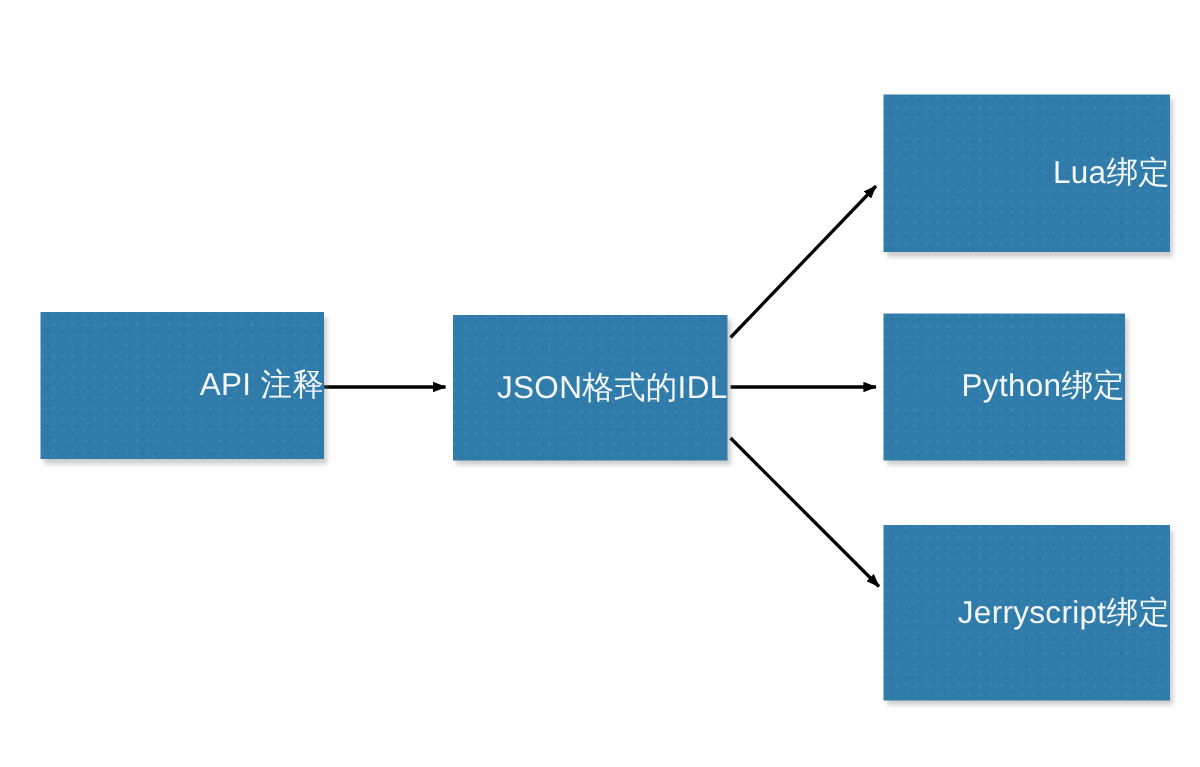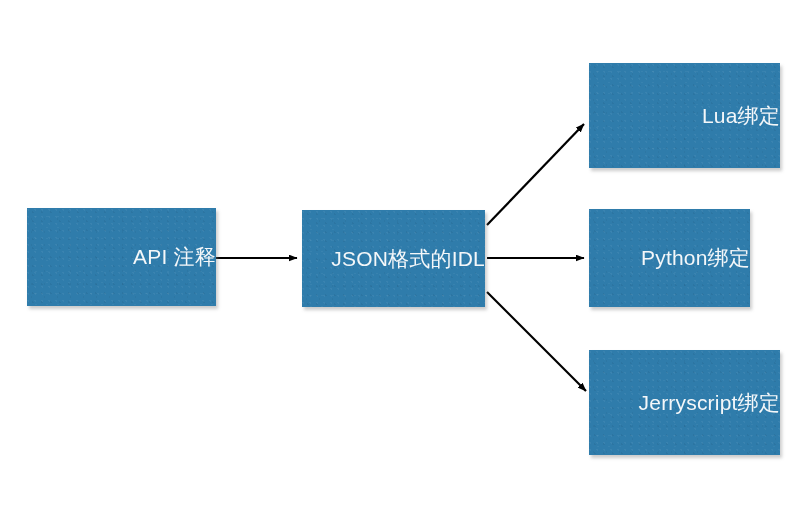--- a/index.html
+++ b/index.html
@@ -82,17 +82,17 @@
   </div>
 
   <div class="node" style="left:589px; top:63px; width:191px; height:105px;">
     <span class="node-label">Lua绑定</span>
   </div>
 
   <div class="node" style="left:589px; top:209px; width:161px; height:98px;">
     <span class="node-label">Python绑定</span>
   </div>
 
-  <div class="node" style="left:589px; top:350px; width:191px; height:105px;">
+  <div class="node" style="left:589px; top:350px; width:191px; height:117px;">
     <span class="node-label">Jerryscript绑定</span>
   </div>
 
 </div>
 
 </body></html>

